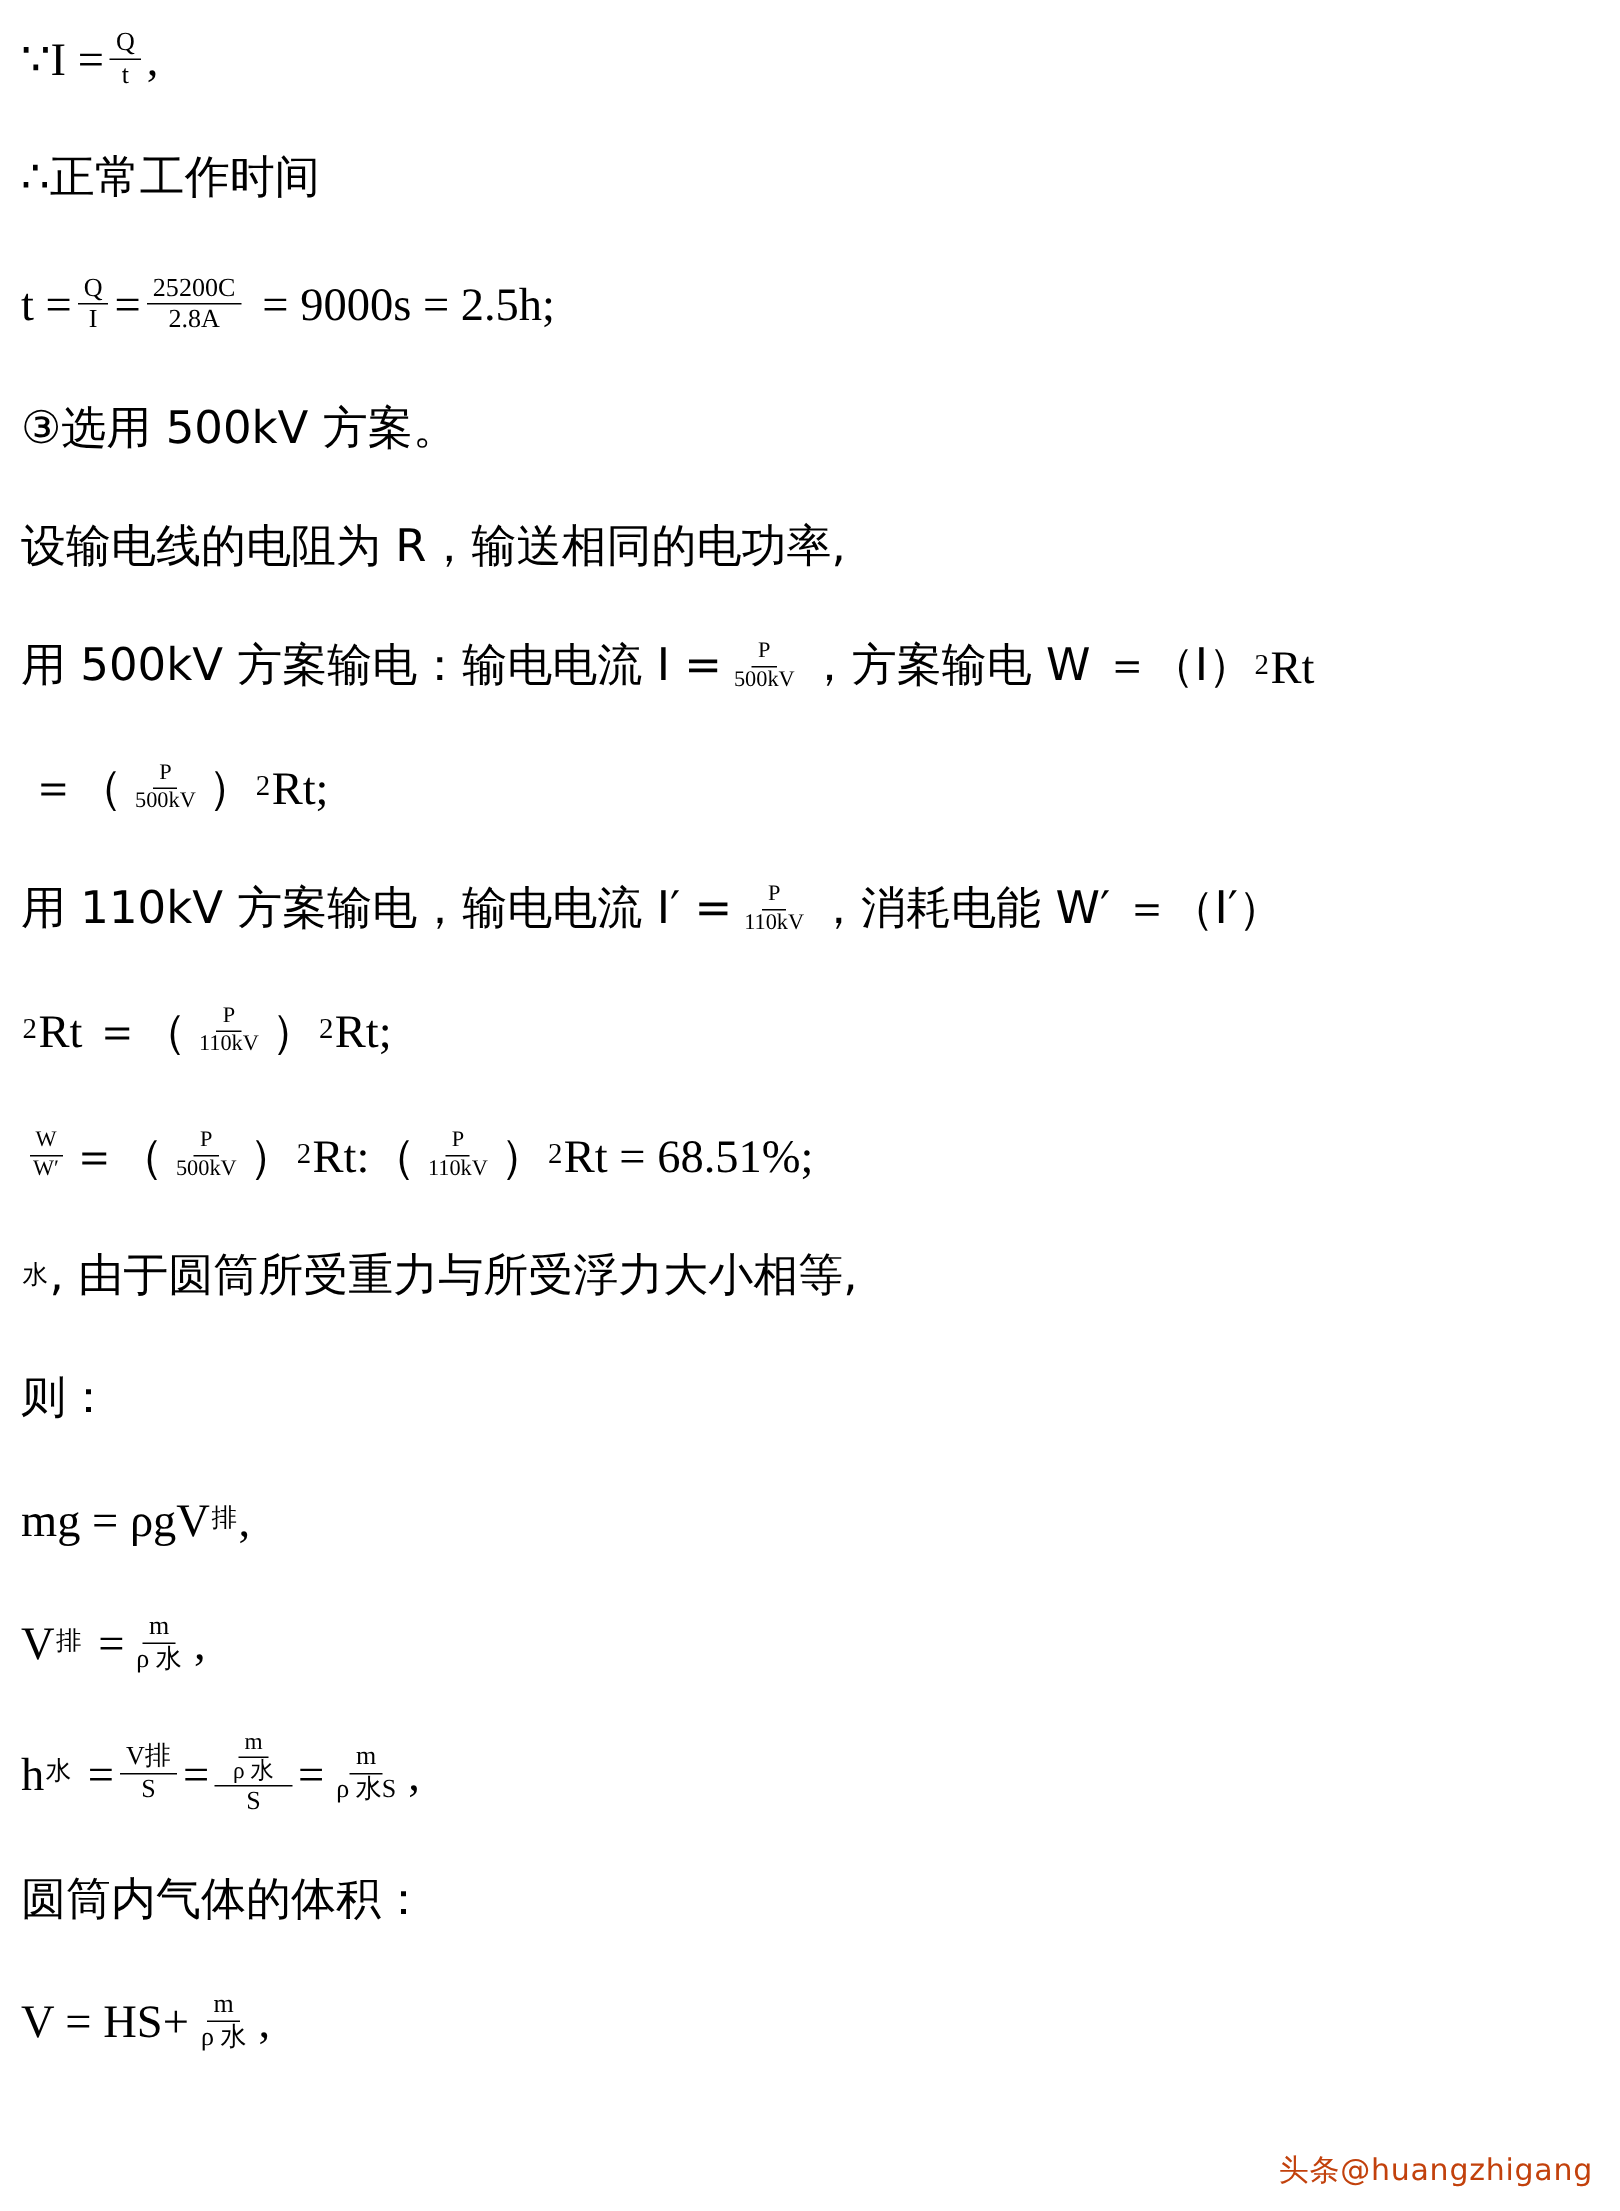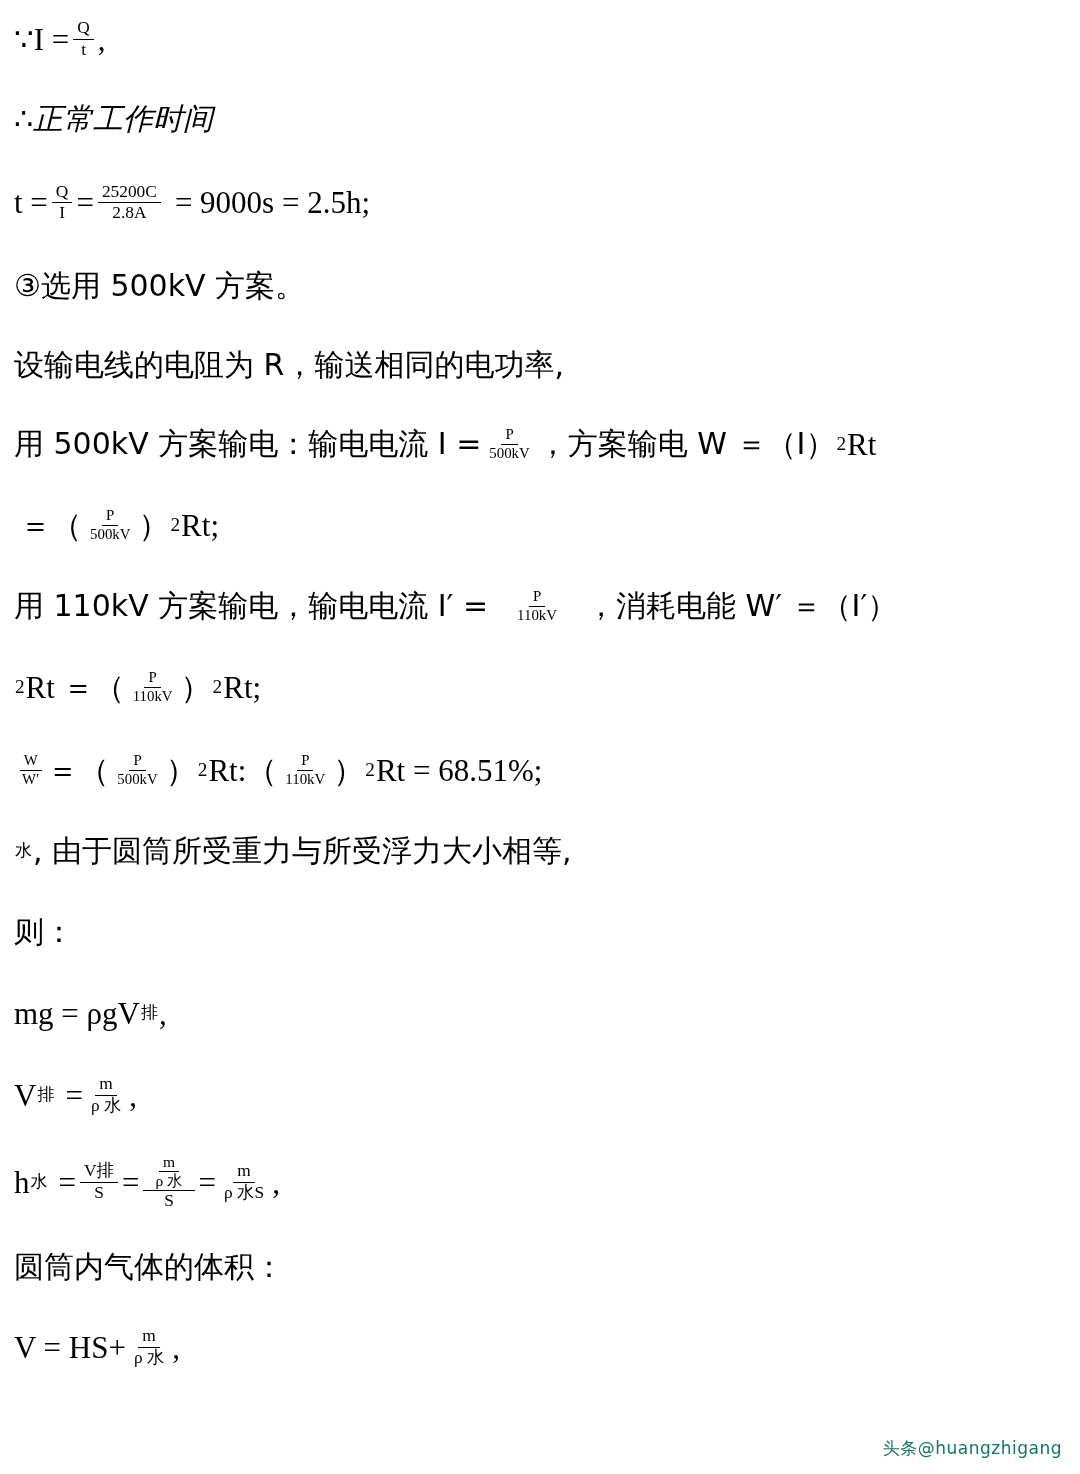--- a/index.html
+++ b/index.html
@@ -72,41 +72,41 @@
   }
   .paren {
     font-family: "DejaVu Sans", "Liberation Sans", sans-serif;
     font-size: 1.0em;
   }
   .sp { display: inline-block; width: 10px; }
   .watermark {
     position: absolute;
     right: 18px;
     bottom: 14px;
-    color: #0f766e;
-    font-family: "DejaVu Sans", "Liberation Sans", sans-serif;
-    font-size: 17px;
+    color: #c2410c;
+    font-family: "DejaVu Sans", "Liberation Sans", sans-serif;
+    font-size: 20px;
     letter-spacing: 0.5px;
   }
 </style>
 </head>
 <body>
 
 <div class="page">
 
   <div class="line" style="height:78px;">
     <span>∵I =</span>
     <span class="frac">
       <span class="num">Q</span>
       <span class="den">t</span>
     </span>
     <span>,</span>
   </div>
 
-  <div class="line" style="height:82px;font-style:italic;">
+  <div class="line" style="height:82px;">
     <span class="cn">∴正常工作时间</span>
   </div>
 
   <div class="line" style="height:85px;">
     <span>t =</span>
     <span class="frac">
       <span class="num">Q</span>
       <span class="den">I</span>
     </span>
     <span>=</span>
@@ -141,21 +141,21 @@
     <span class="paren">＝（</span>
     <span class="frac tiny">
       <span class="num">P</span>
       <span class="den">500kV</span>
     </span>
     <span class="paren">）</span>
     <span class="sup">2</span>
     <span>Rt;</span>
   </div>
 
-  <div class="line" style="height:80px;gap:21px;">
+  <div class="line" style="height:80px;">
     <span class="cn">用 110kV 方案输电，输电电流 I′ =</span>
     <span class="frac tiny">
       <span class="num">P</span>
       <span class="den">110kV</span>
     </span>
     <span class="cn">，消耗电能 W′ ＝（I′）</span>
   </div>
 
   <div class="line" style="height:82px;">
     <span class="sup">2</span>

